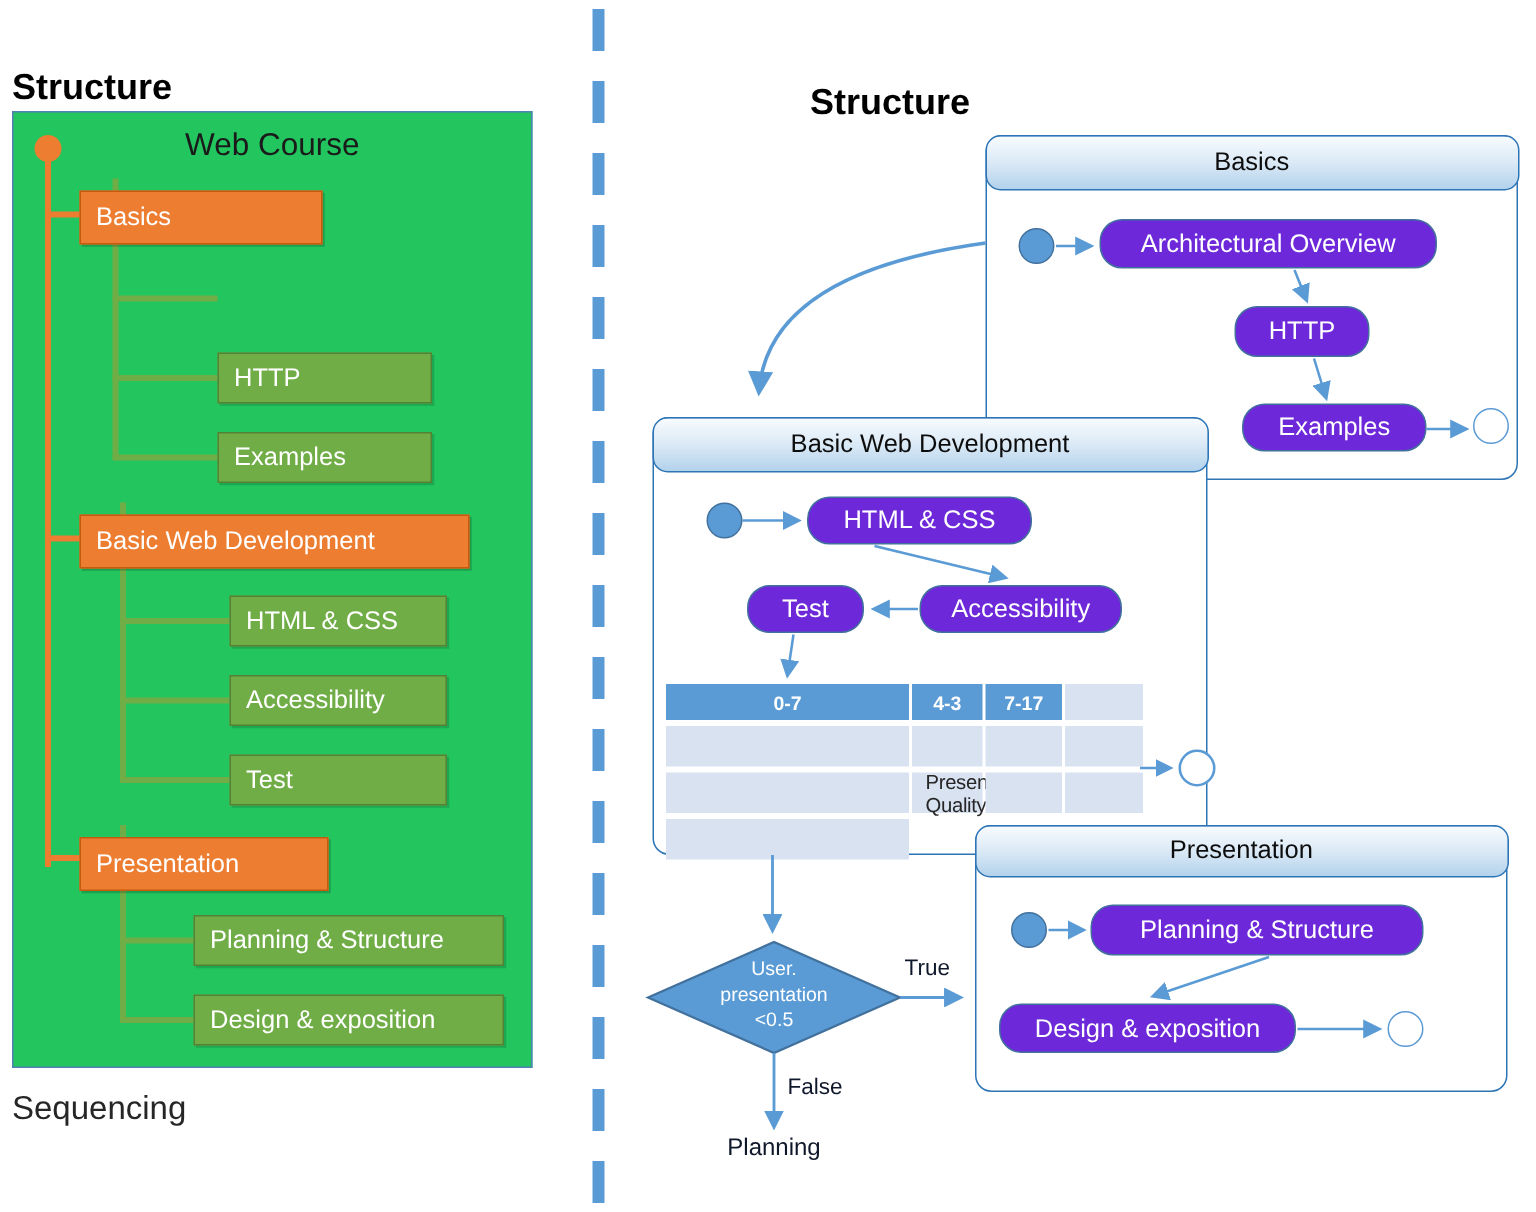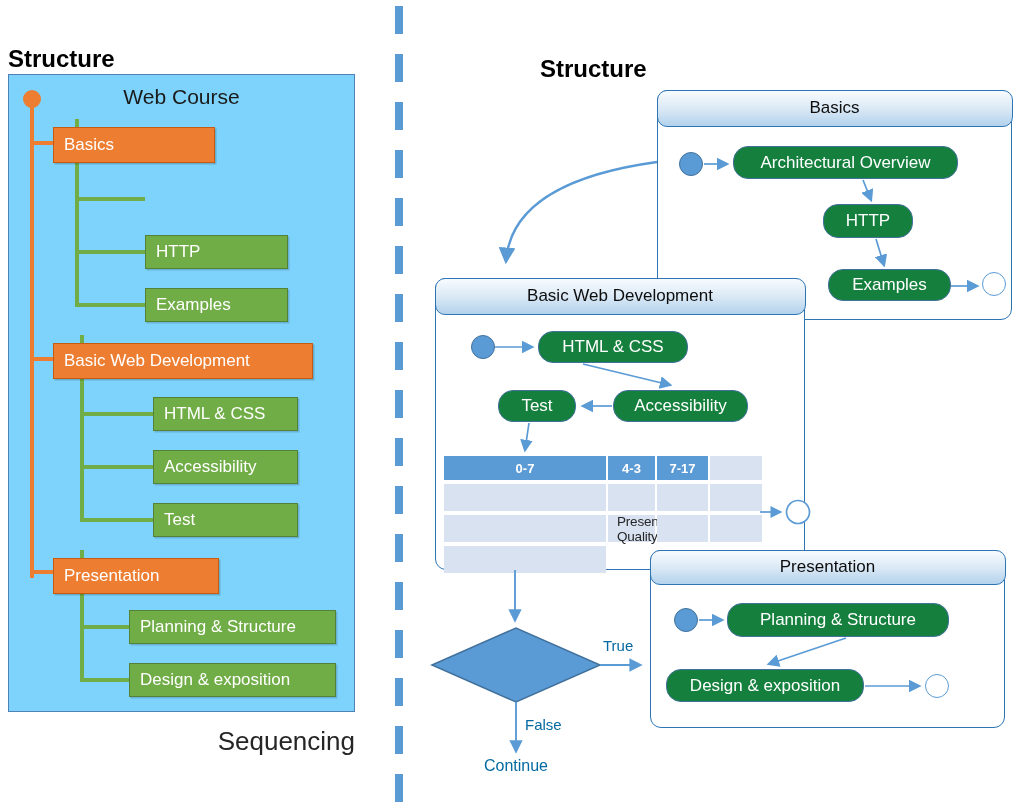--- a/index.html
+++ b/index.html
@@ -6,26 +6,26 @@
   html,body { background:#fff; }
   .stage {
     position: relative; width: 1024px; height: 808px;
     background: #fff; overflow: hidden;
     font-family: "Liberation Sans", sans-serif;
   }
   .abs { position: absolute; }
   .title {
     font-size: 24px; font-weight: bold; color: #000; text-align: left; margin-top: 19px;
   }
-  .caption { font-size: 26px; color: #262626; text-align: right; }
+  .caption { font-size: 22px; color: #262626; text-align: left; }
 
   
   .lpanel {
     left: 8px; top: 74px; width: 347px; height: 638px;
-    background: #7dd3fc; border: 1.5px solid #4f81b4;
+    background: #22c55e; border: 1.5px solid #4f81b4;
   }
   .root-label { left:0; top:10px; width:100%; text-align:center; font-size:21px; color:#1a1a1a; }
   .ocircle { width:18px; height:18px; border-radius:50%; background:#ED7D31; }
   .oline { background:#ED7D31; }
   .gline { background:#70AD47; }
   .obox {
     background:#ED7D31; border:1px solid #c55a11; color:#fff; font-size:17px;
     display:flex; align-items:center; padding-left:10px;
     box-shadow: 1.5px 1.5px 0 rgba(0,0,0,0.18);
   }
@@ -46,21 +46,21 @@
     position:absolute; background:#fff; border:1.5px solid #2E75B6; border-radius:11px;
   }
   .phead {
     position:absolute; left:-1.5px; top:-1.5px; right:-1.5px; height:37px;
     border:1.5px solid #2E75B6; border-radius:10px;
     background: linear-gradient(#F7FBFE 0%, #DCEAF6 48%, #B3D2EC 100%);
     display:flex; align-items:center; justify-content:center;
     font-size:17px; color:#0d0d0d;
   }
   .state {
-    position:absolute; background:#15803d; border:1.5px solid #41719C; border-radius:15px;
+    position:absolute; background:#6d28d9; border:1.5px solid #41719C; border-radius:15px;
     color:#fff; font-size:17px; display:flex; align-items:center; justify-content:center;
     text-align:center;
   }
   .icircle { position:absolute; width:24px; height:24px; border-radius:50%;
     background:#5B9BD5; border:1.5px solid #41719C; }
   .fcircle { position:absolute; width:24px; height:24px; border-radius:50%;
     background:#fff; border:1.7px solid #5B9BD5; }
   .psvg { position:absolute; left:0; top:0; pointer-events:none; }
 
   
@@ -69,21 +69,21 @@
     display:grid; grid-template-columns:162px 47px 51px 52px;
     grid-template-rows:24px 27px 27px 27px; gap:4px 2px;
   }
   .th { background:#5B9BD5; color:#fff; font-weight:bold; font-size:13px;
     display:flex; align-items:center; justify-content:center; }
   .th.first { justify-content:flex-start; padding-left:9px; }
   .td { background:#D9E2F1; font-size:13.5px; color:#262626;
     display:flex; align-items:center; }
   .td.label { padding-left:9px; letter-spacing:-0.2px; }
 
-  .flowlabel { position:absolute; font-size:15px; color:#0369a1; z-index:6; }
+  .flowlabel { position:absolute; font-size:15px; color:#0f172a; z-index:6; }
   .dtext { position:absolute; left:444px; top:637px; width:144px; z-index:6;
     color:#fff; font-size:13px; line-height:1.32; text-align:center; }
   .dtext span { display:block; }
 </style>
 </head>
 <body>
 
 <div class="stage">
 
   <div class="abs title" style="left:8px; top:26px; width:347px;">Structure</div>
@@ -215,17 +215,22 @@
       <line x1="48" y1="69" x2="71" y2="69" stroke="#5B9BD5" stroke-width="1.7" marker-end="url(#m4)"></line>
       <line x1="195" y1="87" x2="118" y2="113" stroke="#5B9BD5" stroke-width="1.7" marker-end="url(#m4)"></line>
       <line x1="214" y1="135" x2="268" y2="135" stroke="#5B9BD5" stroke-width="1.7" marker-end="url(#m4)"></line>
     </svg>
     <div class="icircle" style="left:23px; top:57px;"></div>
     <div class="state" style="left:76px; top:52px; width:222px; height:34px;">Planning &amp; Structure</div>
     <div class="state" style="left:15px; top:118px; width:198px; height:33px;">Design &amp; exposition</div>
     <div class="fcircle" style="left:274px; top:123px;"></div>
   </div>
 
+  <div class="dtext">
+    <span>User.</span>
+    <span>presentation</span>
+    <span>&lt;0.5</span>
+  </div>
   <div class="flowlabel" style="left:603px; top:637px;">True</div>
   <div class="flowlabel" style="left:525px; top:716px;">False</div>
-  <div class="flowlabel" style="left:452px; top:757px; width:128px; text-align:center; font-size:16px;">Continue</div>
+  <div class="flowlabel" style="left:452px; top:757px; width:128px; text-align:center; font-size:16px;">Planning</div>
 
 </div>
 
 </body></html>

